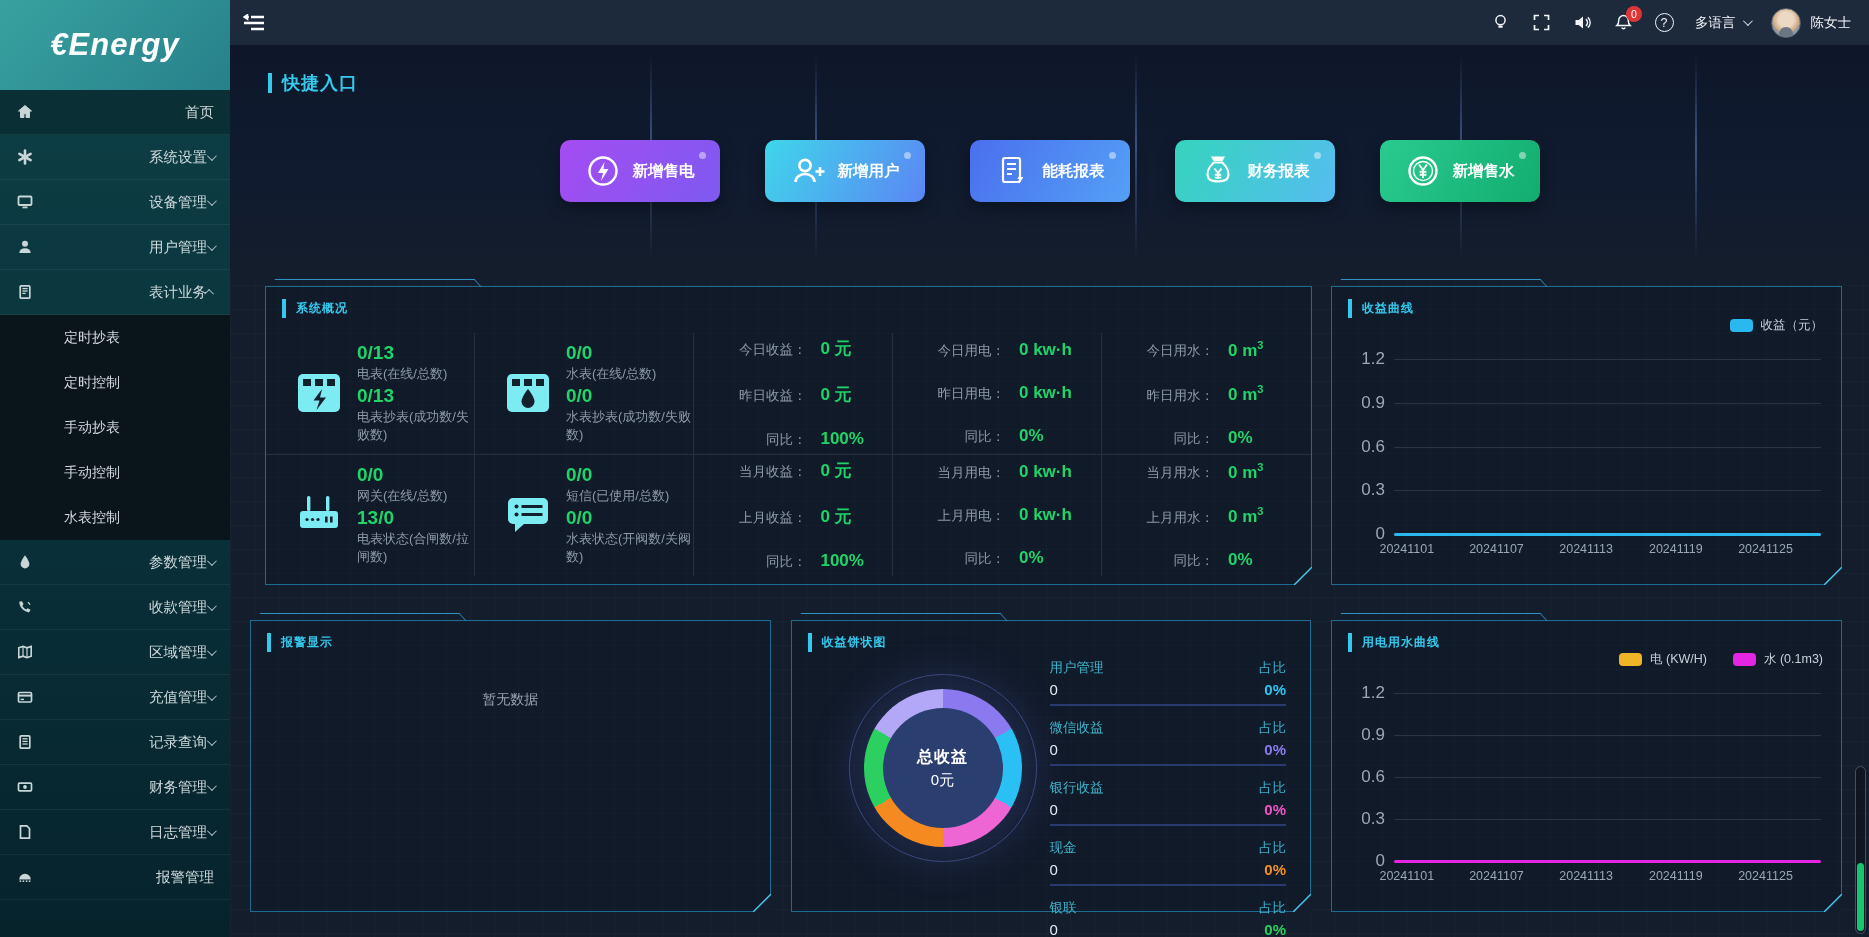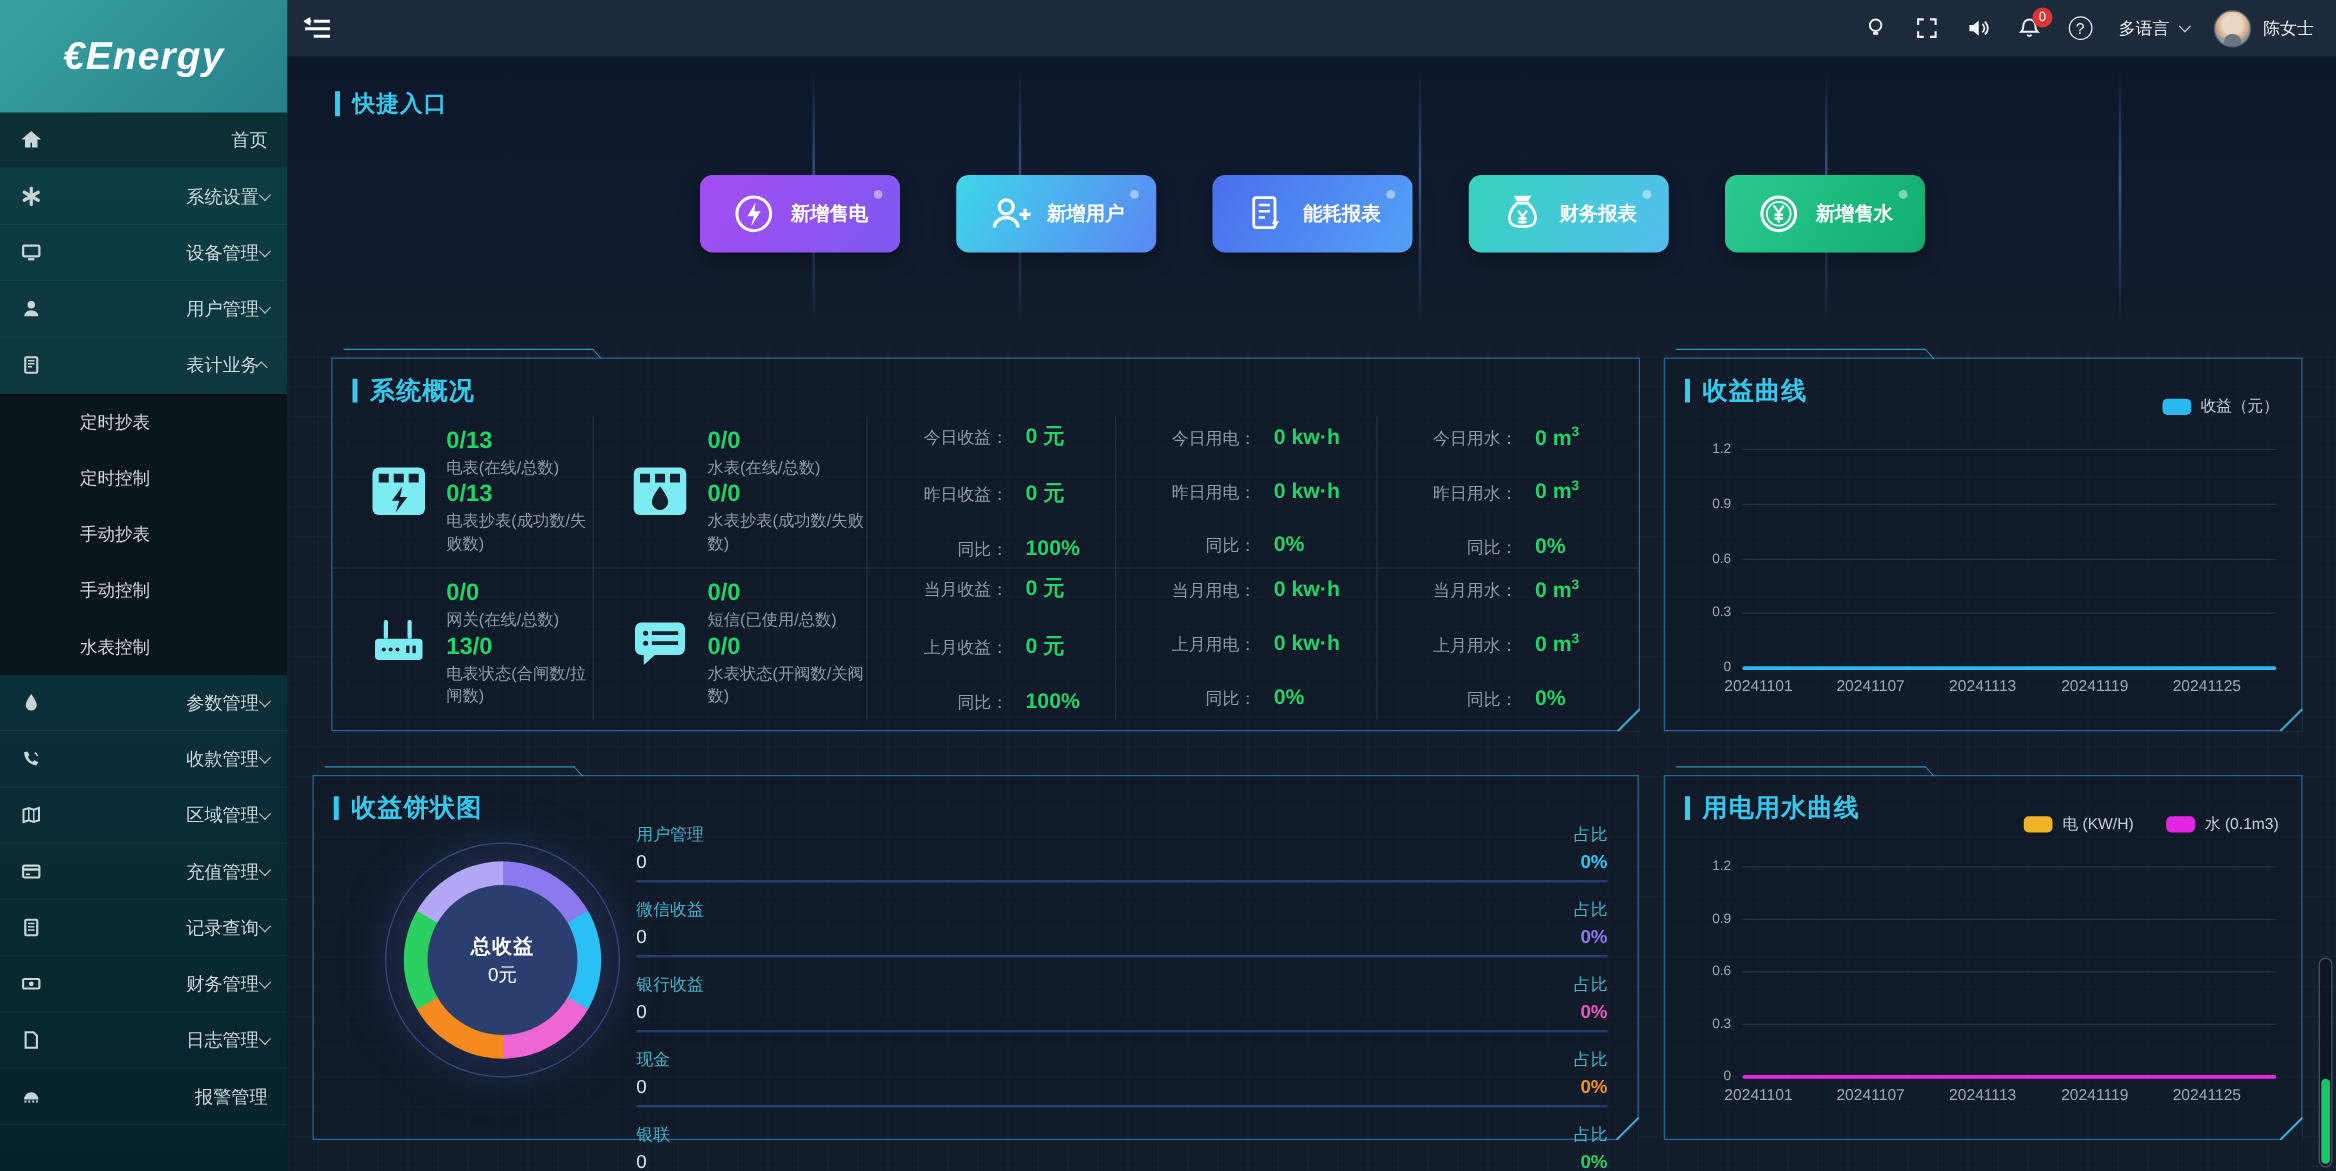--- a/index.html
+++ b/index.html
@@ -61,21 +61,21 @@
   .qb5 { background:linear-gradient(120deg,#a4d83a,#64c41f); }
 
   
   .row2 { margin:8px 27px 0 35px; display:flex; gap:19px; height:299px; }
   .row3 { margin:35px 27px 0 20px; display:flex; gap:20px; height:292px; }
   .panel { position:relative; border:1px solid #1d6b91; background:rgba(12,22,36,0.35); }
   .deco-tab { position:absolute; top:-8px; left:12px; width:200px; height:8px; border-top:1px solid #2f93c2; border-right:1px solid #2f93c2; transform:skewX(42deg); pointer-events:none; }
   .deco-corner { position:absolute; right:-1px; bottom:-1px; width:18px; height:18px; background:linear-gradient(to top left, #141d2b 44%, #49c9ef 50%, transparent 55%); pointer-events:none; }
   .ptitle { position:absolute; top:12px; left:16px; }
   .ptitle .bar { height:19px; }
-  .ptitle span { font-size:20px; }
+  .ptitle span { font-size:12px; }
 
   .ov { flex:1; }
   .ov-grid { position:absolute; top:46px; left:0; right:0; bottom:8px; display:grid; grid-template-columns:20% 21% 19% 20% 20%; grid-template-rows:1fr 1fr; }
   .ov-cell { padding-left:30px; display:flex; align-items:center; border-right:1px solid rgba(140,160,185,0.16); }
   .ov-cell.last { border-right:none; }
   .ov-cell.top { border-bottom:1px solid rgba(140,160,185,0.16); }
   .mblock { display:flex; align-items:center; gap:15px; }
   .mblock svg { width:46px; height:46px; flex:none; }
   .mtext .gv { color:#1fd468; font-size:19px; font-weight:bold; line-height:1.25; }
   .mtext .gl { color:#8d9aa8; font-size:13px; line-height:1.45; }
@@ -86,21 +86,21 @@
   .sval sup { font-size:11px; }
 
   
   .chartpanel { width:511px; flex:none; }
   .legend { position:absolute; top:30px; right:18px; display:flex; gap:26px; align-items:flex-start; }
   .lg { display:flex; align-items:center; gap:8px; color:#c7d0da; font-size:12.5px; cursor:pointer; }
   .sw { width:23px; height:13px; border-radius:4px; }
   .sw-rev { background:#29b9ef; } .sw-ele { background:#f0b429; } .sw-wat { background:#e226e2; }
   .plot { position:absolute; left:62px; right:20px; top:72px; bottom:50px; }
   .gl-line { position:absolute; left:0; right:0; height:1px; background:#2a3444; }
-  .ytick { position:absolute; right:calc(100% + 9px); transform:translateY(-50%); color:#9aa7b4; font-size:11px;text-align:right; }
+  .ytick { position:absolute; right:calc(100% + 9px); transform:translateY(-50%); color:#9aa7b4; font-size:17px;text-align:right; }
   .dataline { position:absolute; left:0; right:0; bottom:-1.5px; height:3px; border-radius:2px; }
   .dl-rev { background:#29b9ef; }
   .dl-wat { background:#e226e2; }
   .xticks { position:absolute; left:62px; right:20px; bottom:26px; height:16px; }
   .xt { position:absolute; transform:translateX(-50%); color:#9aa7b4; font-size:12.5px; white-space:nowrap; }
 
   
   .alarm { flex:1; }
   .alarm-empty { position:absolute; top:70px; left:0; right:0; text-align:center; color:#97a2ae; font-size:14px; }
 
@@ -596,20 +596,29 @@
             <span class="xt" style="left:24%">20241107</span>
             <span class="xt" style="left:45%">20241113</span>
             <span class="xt" style="left:66%">20241119</span>
             <span class="xt" style="left:87%">20241125</span>
           </div>
         </div>
       </div>
 
       <div class="row3">
 
+        <div class="panel alarm">
+          <i class="deco-tab"></i>
+          <i class="deco-corner"></i>
+          <div class="sec-title ptitle">
+            <span class="bar"></span>
+            <span>报警显示</span>
+          </div>
+          <div class="alarm-empty">暂无数据</div>
+        </div>
 
         <div class="panel piepanel">
           <i class="deco-tab"></i>
           <i class="deco-corner"></i>
           <div class="sec-title ptitle">
             <span class="bar"></span>
             <span>收益饼状图</span>
           </div>
           <div class="donut-wrap">
             <div class="donut"></div>

